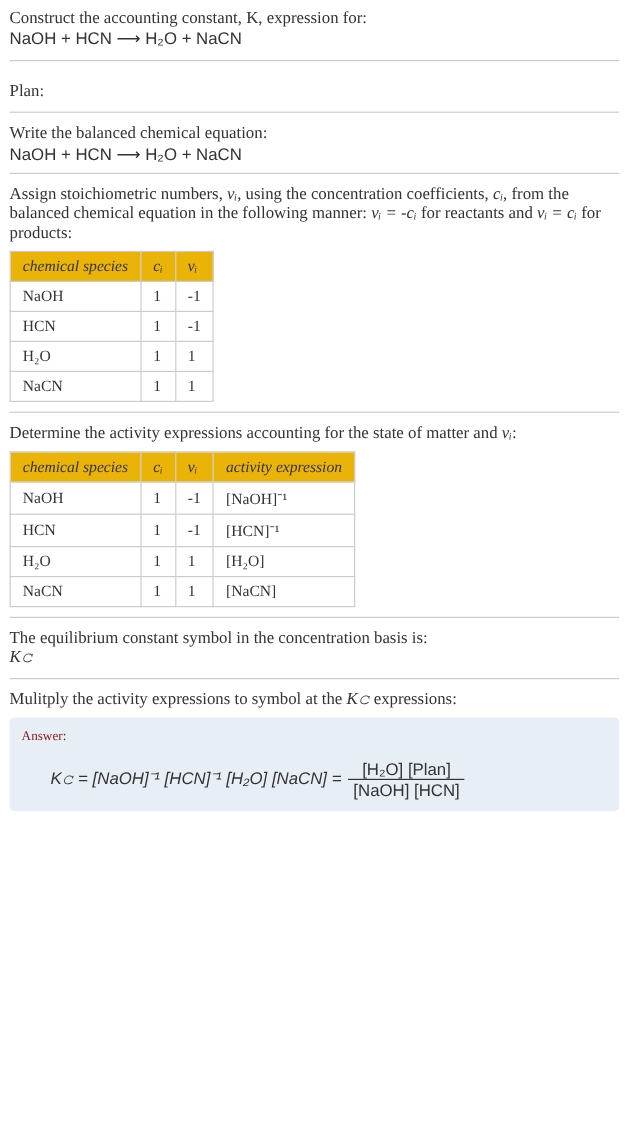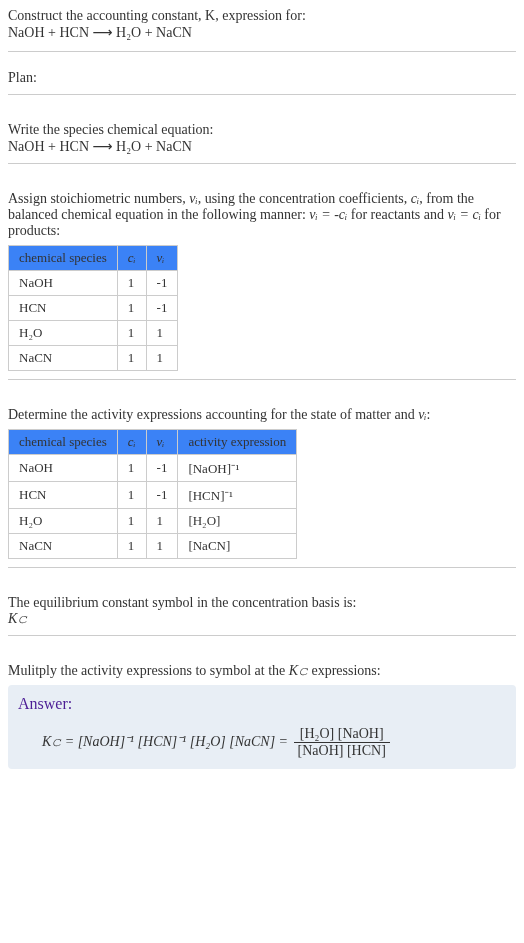--- a/index.html
+++ b/index.html
@@ -13,50 +13,51 @@
   }
   .topblock {
     border-bottom: 1px solid #ccc;
     padding-bottom: 10px;
     margin-bottom: 10px;
   }
   .section {
     border-bottom: 1px solid #ccc;
     padding-top: 8px;
     padding-bottom: 8px;
-    margin-bottom: 19px;
+    margin-bottom: 2px;
   }
   .answer-block {
     background: #e8eef5;
     border-radius: 4px;
     padding: 10px;
     margin-top: 6px;
   }
   .answer-label {
-    font-size: 16px;
-    color: #4c1d95;
+    font-size: 11px;
+    color: #7f1d1d;
     margin-bottom: 6px;
   }
   table.datatable {
     border-collapse: collapse;
     margin-top: 6px;
   }
   table.datatable th, table.datatable td {
     border: 1px solid #ccc;
     padding: 4px 10px;
     text-align: left;
     font-weight: normal;
     font-size: 13px;
   }
   table.datatable th {
-    background: #3b82f6;
+    background: #eab308;
+    font-style: italic;
   }
   .ital { font-style: italic; }
   .eq {
-    font-family: Liberation Serif, serif;
+    font-family: Liberation Sans, sans-serif;
   }
   .frac {
     display: inline-block;
     vertical-align: middle;
     text-align: center;
     margin: 0 2px;
   }
   .frac .num {
     display: block;
     border-bottom: 1px solid #333;
@@ -87,21 +88,21 @@
     <span>Construct the accounting constant, K, expression for:</span>
   </div>
   <div class="eq">NaOH + HCN ⟶ H₂O + NaCN</div>
 </div>
 
 <div class="section">
   <div>Plan:</div>
 </div>
 
 <div class="section">
-  <div>Write the species chemical equation:</div>
+  <div>Write the balanced chemical equation:</div>
   <div class="eq">NaOH + HCN ⟶ H₂O + NaCN</div>
 </div>
 
 <div class="section">
   <div>
     <span>Assign stoichiometric numbers, </span><span class="ital">νᵢ</span><span>, using the concentration coefficients, </span><span class="ital">cᵢ</span><span>, from the balanced chemical equation in the following manner: </span><span class="ital">νᵢ = -cᵢ</span><span> for reactants and </span><span class="ital">νᵢ = cᵢ</span><span> for products:</span>
   </div>
   <table class="datatable">
     <tbody>
         <tr>
@@ -179,18 +180,18 @@
 </div>
 
 <div style="padding-top:8px;">
   <div>
     <span>Mulitply the activity expressions to symbol at the </span><span class="ital">K𝚌</span><span> expressions:</span>
   </div>
   <div class="answer-block">
     <div class="answer-label">Answer:</div>
     <div class="indent eq">
       <span class="ital">K𝚌 = [NaOH]⁻¹ [HCN]⁻¹ [H₂O] [NaCN] = </span><span class="frac">
-        <span class="num">[H₂O] [NaOH]</span>
+        <span class="num">[H₂O] [Plan]</span>
         <span class="den">[NaOH] [HCN]</span>
       </span>
     </div>
   </div>
 </div>
 
 </body></html>

